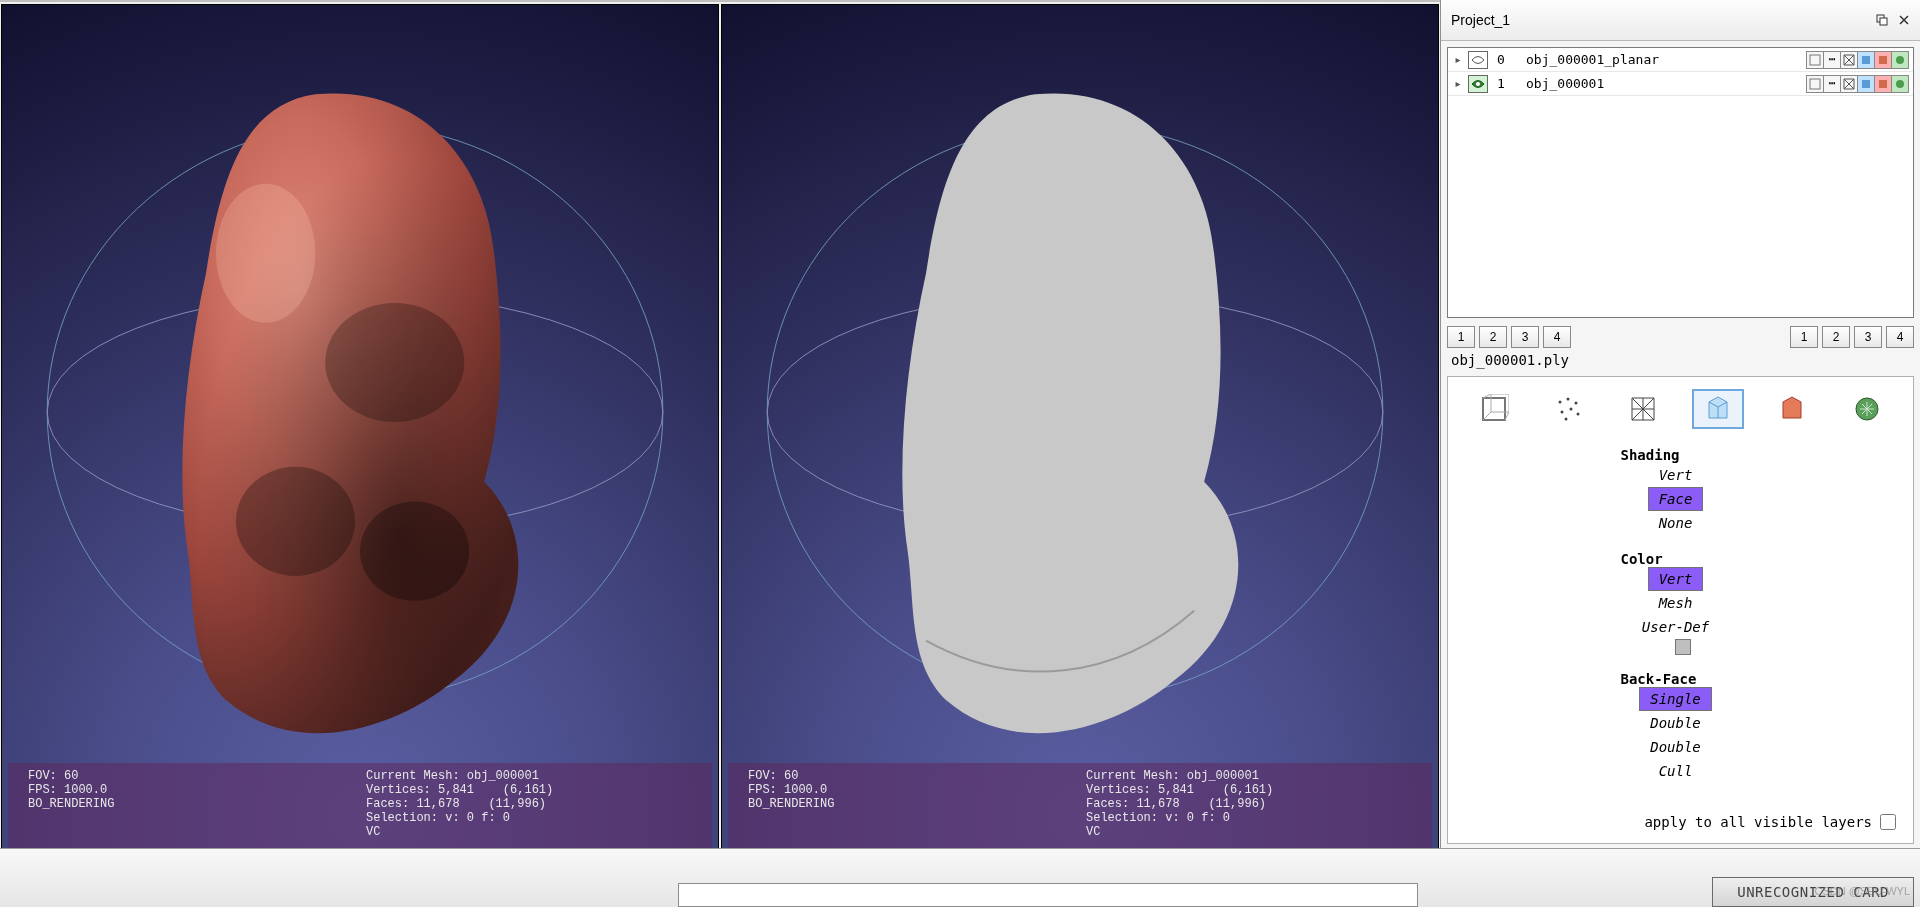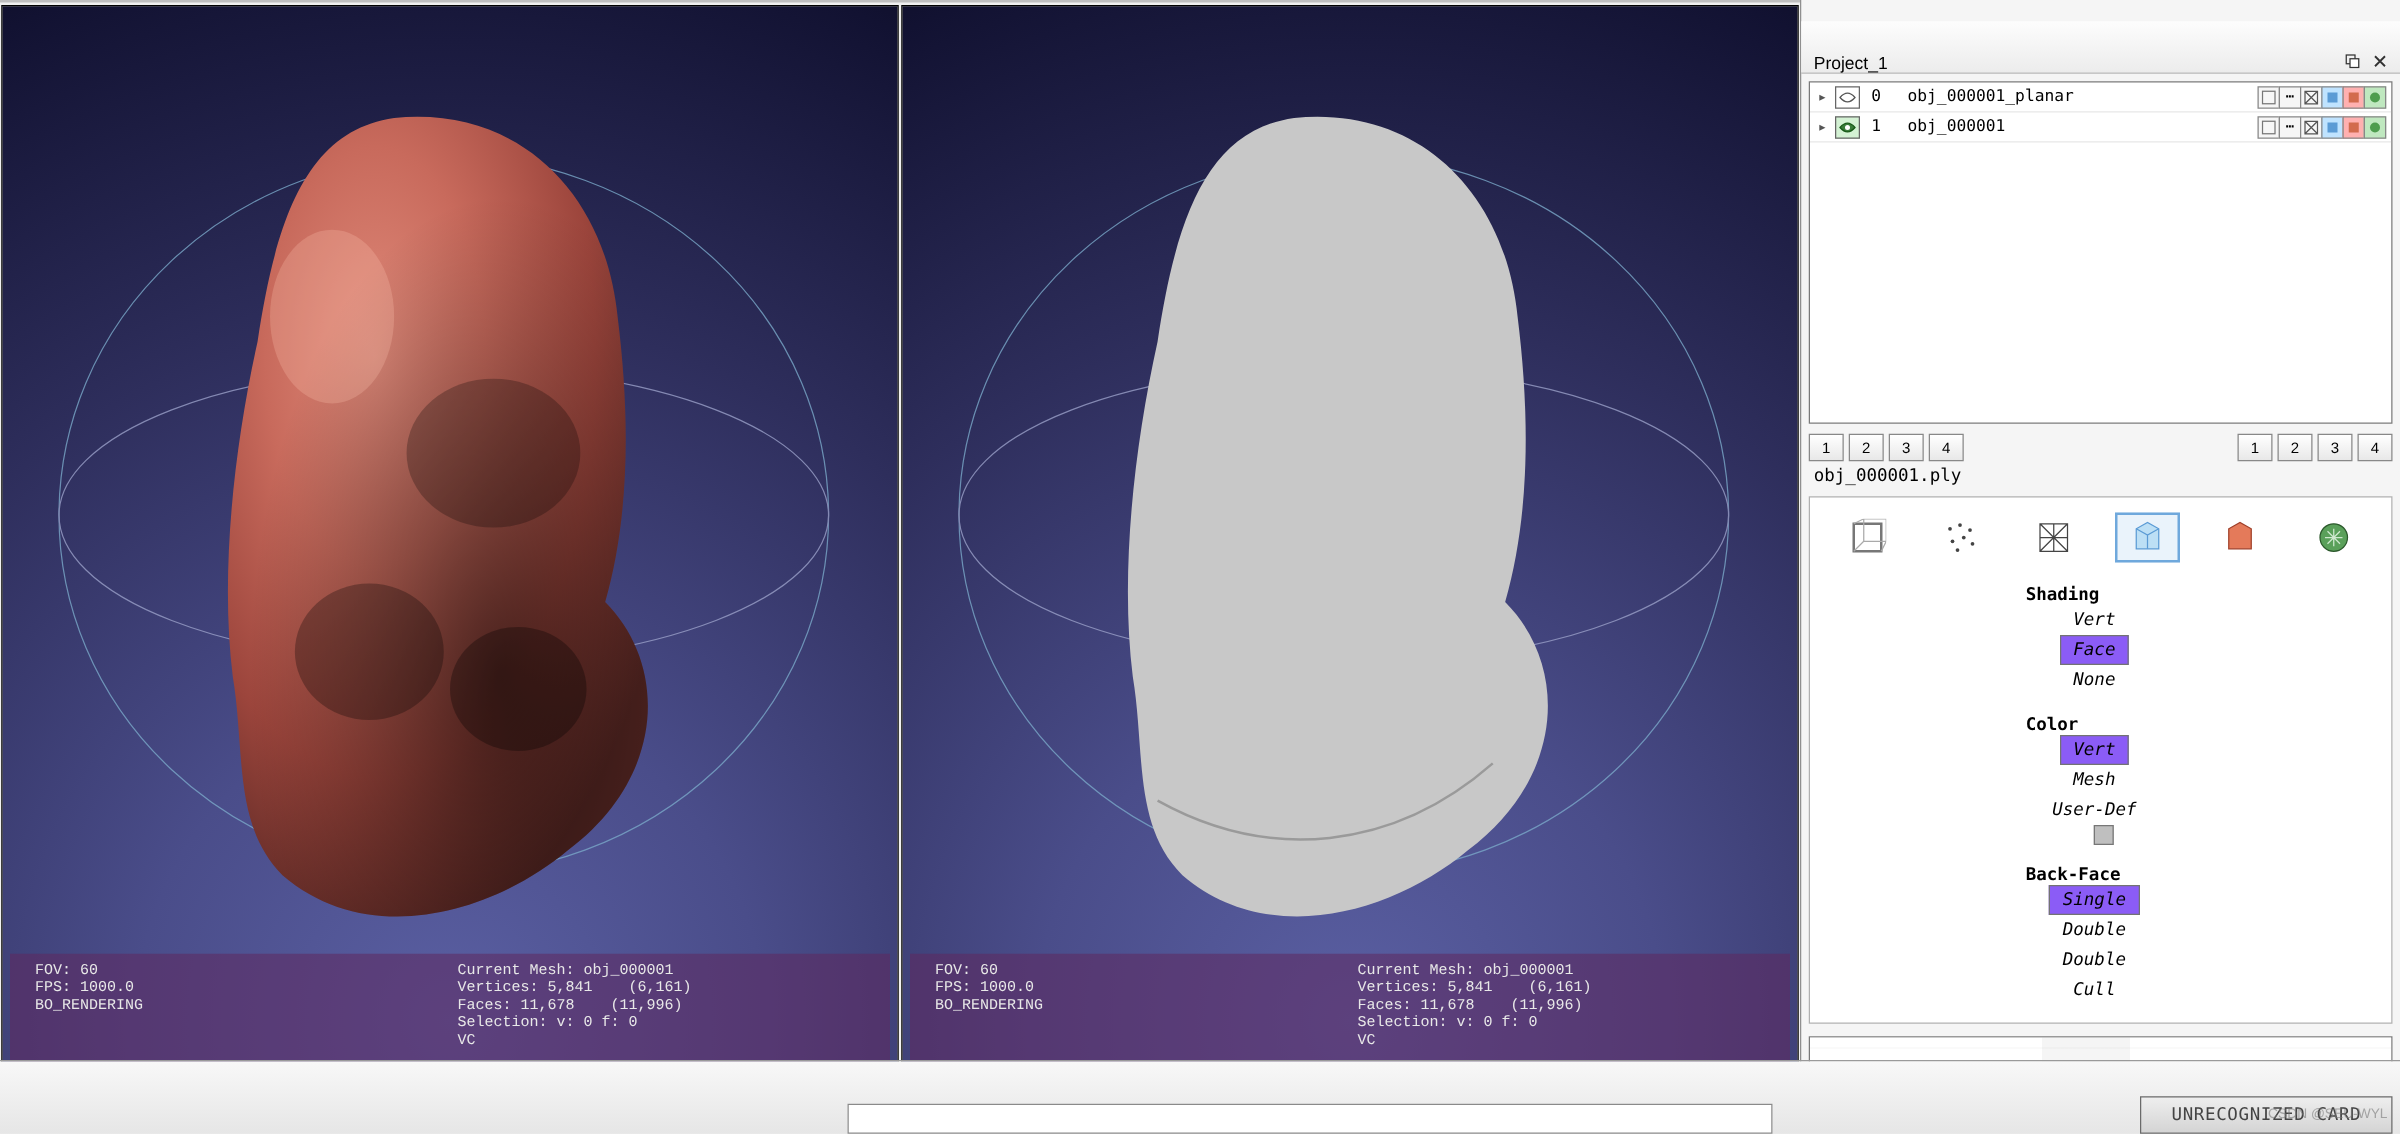--- a/index.html
+++ b/index.html
@@ -56,24 +56,23 @@
     display: flex;
     flex-direction: column;
     font-family: "Segoe UI", Tahoma, sans-serif;
   }
   
   .dock-title {
     height: 42px;
     background: linear-gradient(#fdfdfd,#ececec);
     border-bottom: 1px solid #b8b8b8;
     display: flex;
-    align-items: flex-end;
+    align-items: center;
     padding: 0 6px 0 10px;
     font-size: 14px;
-    margin-top: 17px;
   }
   .dock-title .spacer { flex: 1; }
   .dock-title .winctl {
     width: 20px; height: 18px;
     display: flex; align-items: center; justify-content: center;
     margin-left: 2px;
     border: 1px solid transparent;
     cursor: default;
   }
   
@@ -526,20 +525,24 @@
       </div>
 
       <div class="proprow">
         <span class="plabel">Back-Face</span>
         <span class="optbtn selected">Single</span>
         <span class="optbtn">Double</span>
         <span class="optbtn">Double</span>
         <span class="optbtn">Cull</span>
       </div>
 
+      <div class="applyrow">
+        <span>apply to all visible layers</span>
+        <input type="checkbox" style="">
+      </div>
     </div>
 
     <div class="logarea">
       <div class="noise"></div>
     </div>
   </div>
 </div>
 
 <div class="bottombar">
   <div class="field"></div>

